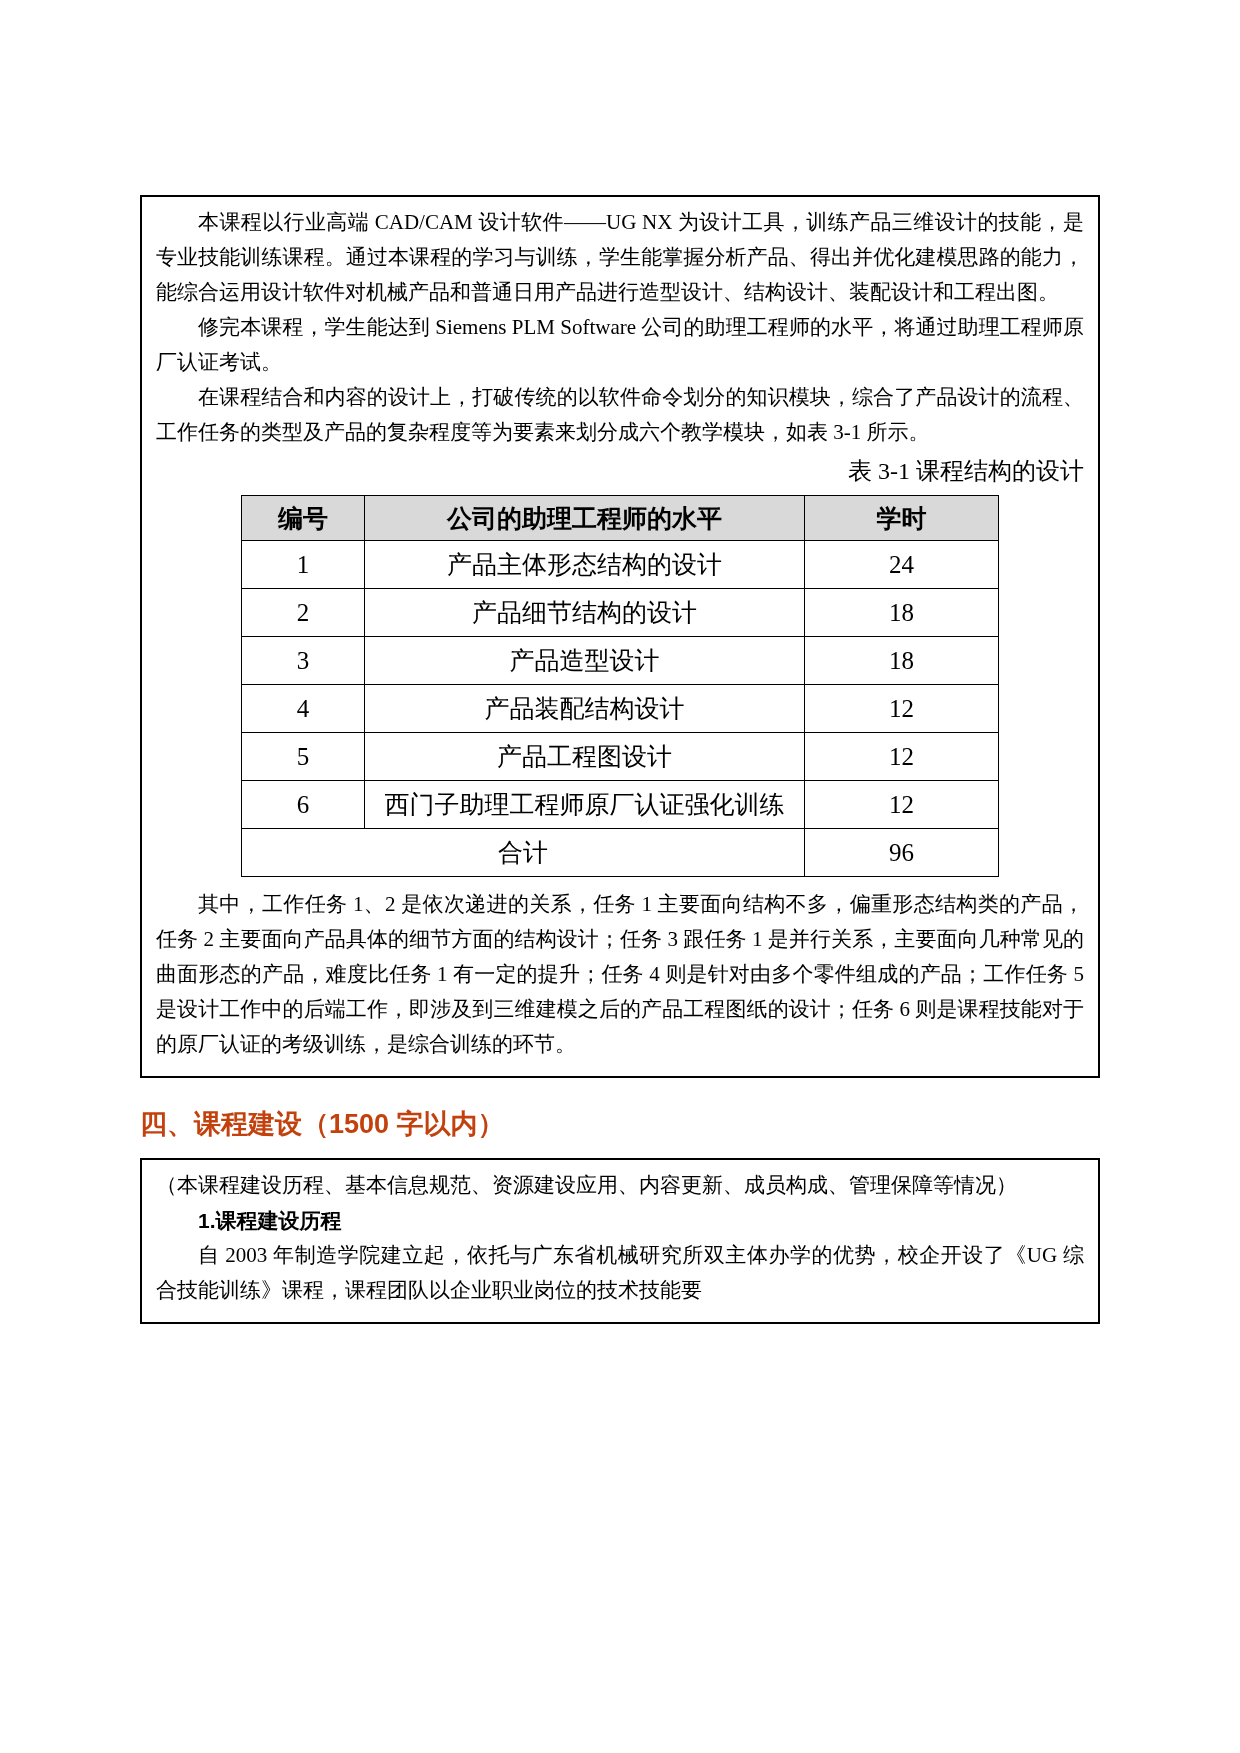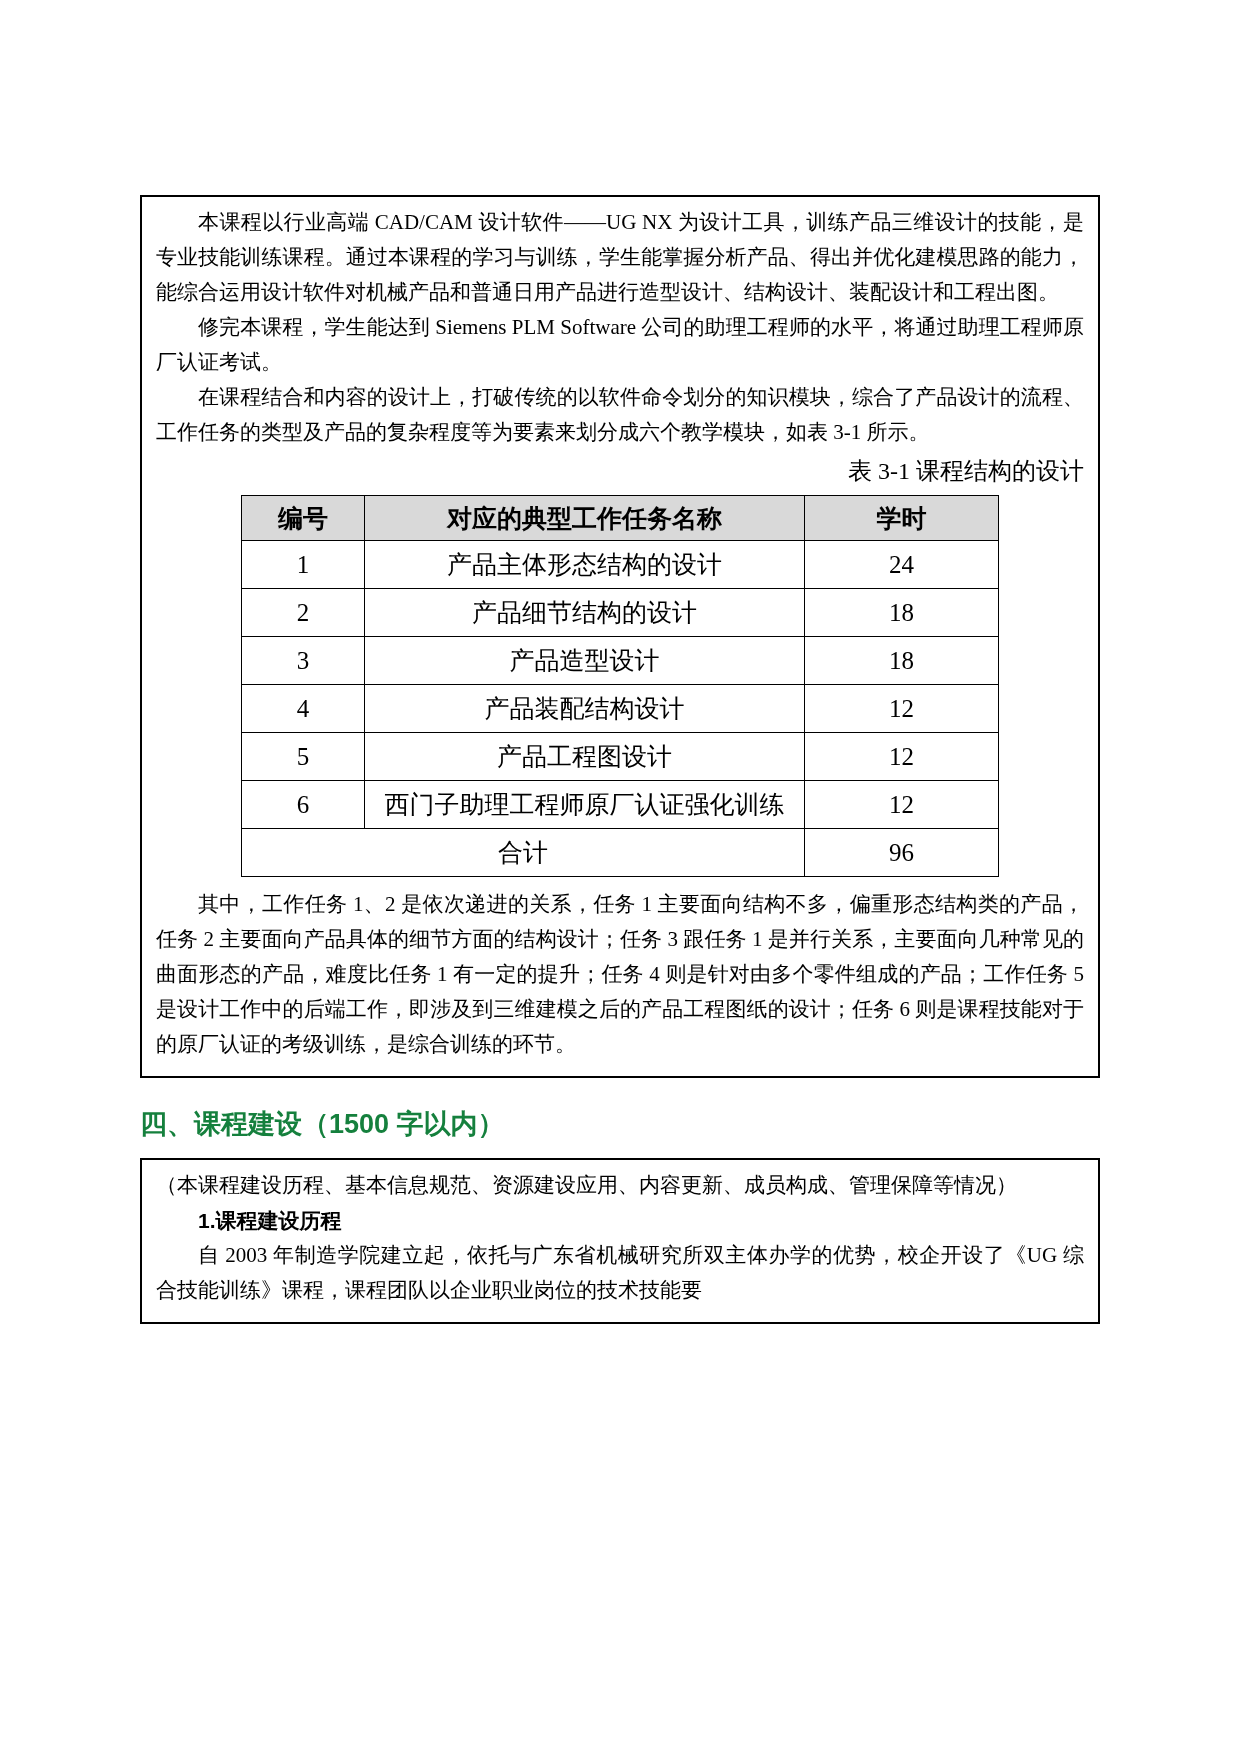--- a/index.html
+++ b/index.html
@@ -67,21 +67,21 @@
   }
   .col-no   { width: 118px; }
   .col-task { width: 448px; }
   .col-hrs  { width: 192px; }
   .section-heading {
     margin: 28px 0 16px 0;
     font-family: "Liberation Sans", sans-serif;
     font-weight: bold;
     font-size: 27px;
     line-height: 36px;
-    color: #15803d;
+    color: #c2410c;
   }
   .no-indent {
     text-indent: 0;
   }
   .sub-heading {
     font-family: "Liberation Sans", sans-serif;
     font-weight: bold;
   }
 </style>
 </head>
@@ -94,21 +94,21 @@
       <p class="para">本课程以行业高端 CAD/CAM 设计软件——UG NX 为设计工具，训练产品三维设计的技能，是专业技能训练课程。通过本课程的学习与训练，学生能掌握分析产品、得出并优化建模思路的能力，能综合运用设计软件对机械产品和普通日用产品进行造型设计、结构设计、装配设计和工程出图。</p>
       <p class="para">修完本课程，学生能达到 Siemens PLM Software 公司的助理工程师的水平，将通过助理工程师原厂认证考试。</p>
       <p class="para">在课程结合和内容的设计上，打破传统的以软件命令划分的知识模块，综合了产品设计的流程、工作任务的类型及产品的复杂程度等为要素来划分成六个教学模块，如表 3-1 所示。</p>
 
       <p class="para caption">表 3-1 课程结构的设计</p>
 
       <table class="course-table">
         <thead>
           <tr>
             <th class="col-no">编号</th>
-            <th class="col-task">对应的典型工作任务名称</th>
+            <th class="col-task">公司的助理工程师的水平</th>
             <th class="col-hrs">学时</th>
           </tr>
         </thead>
         <tbody>
           <tr>
             <td>1</td>
             <td>产品主体形态结构的设计</td>
             <td>24</td>
           </tr>
           <tr>

